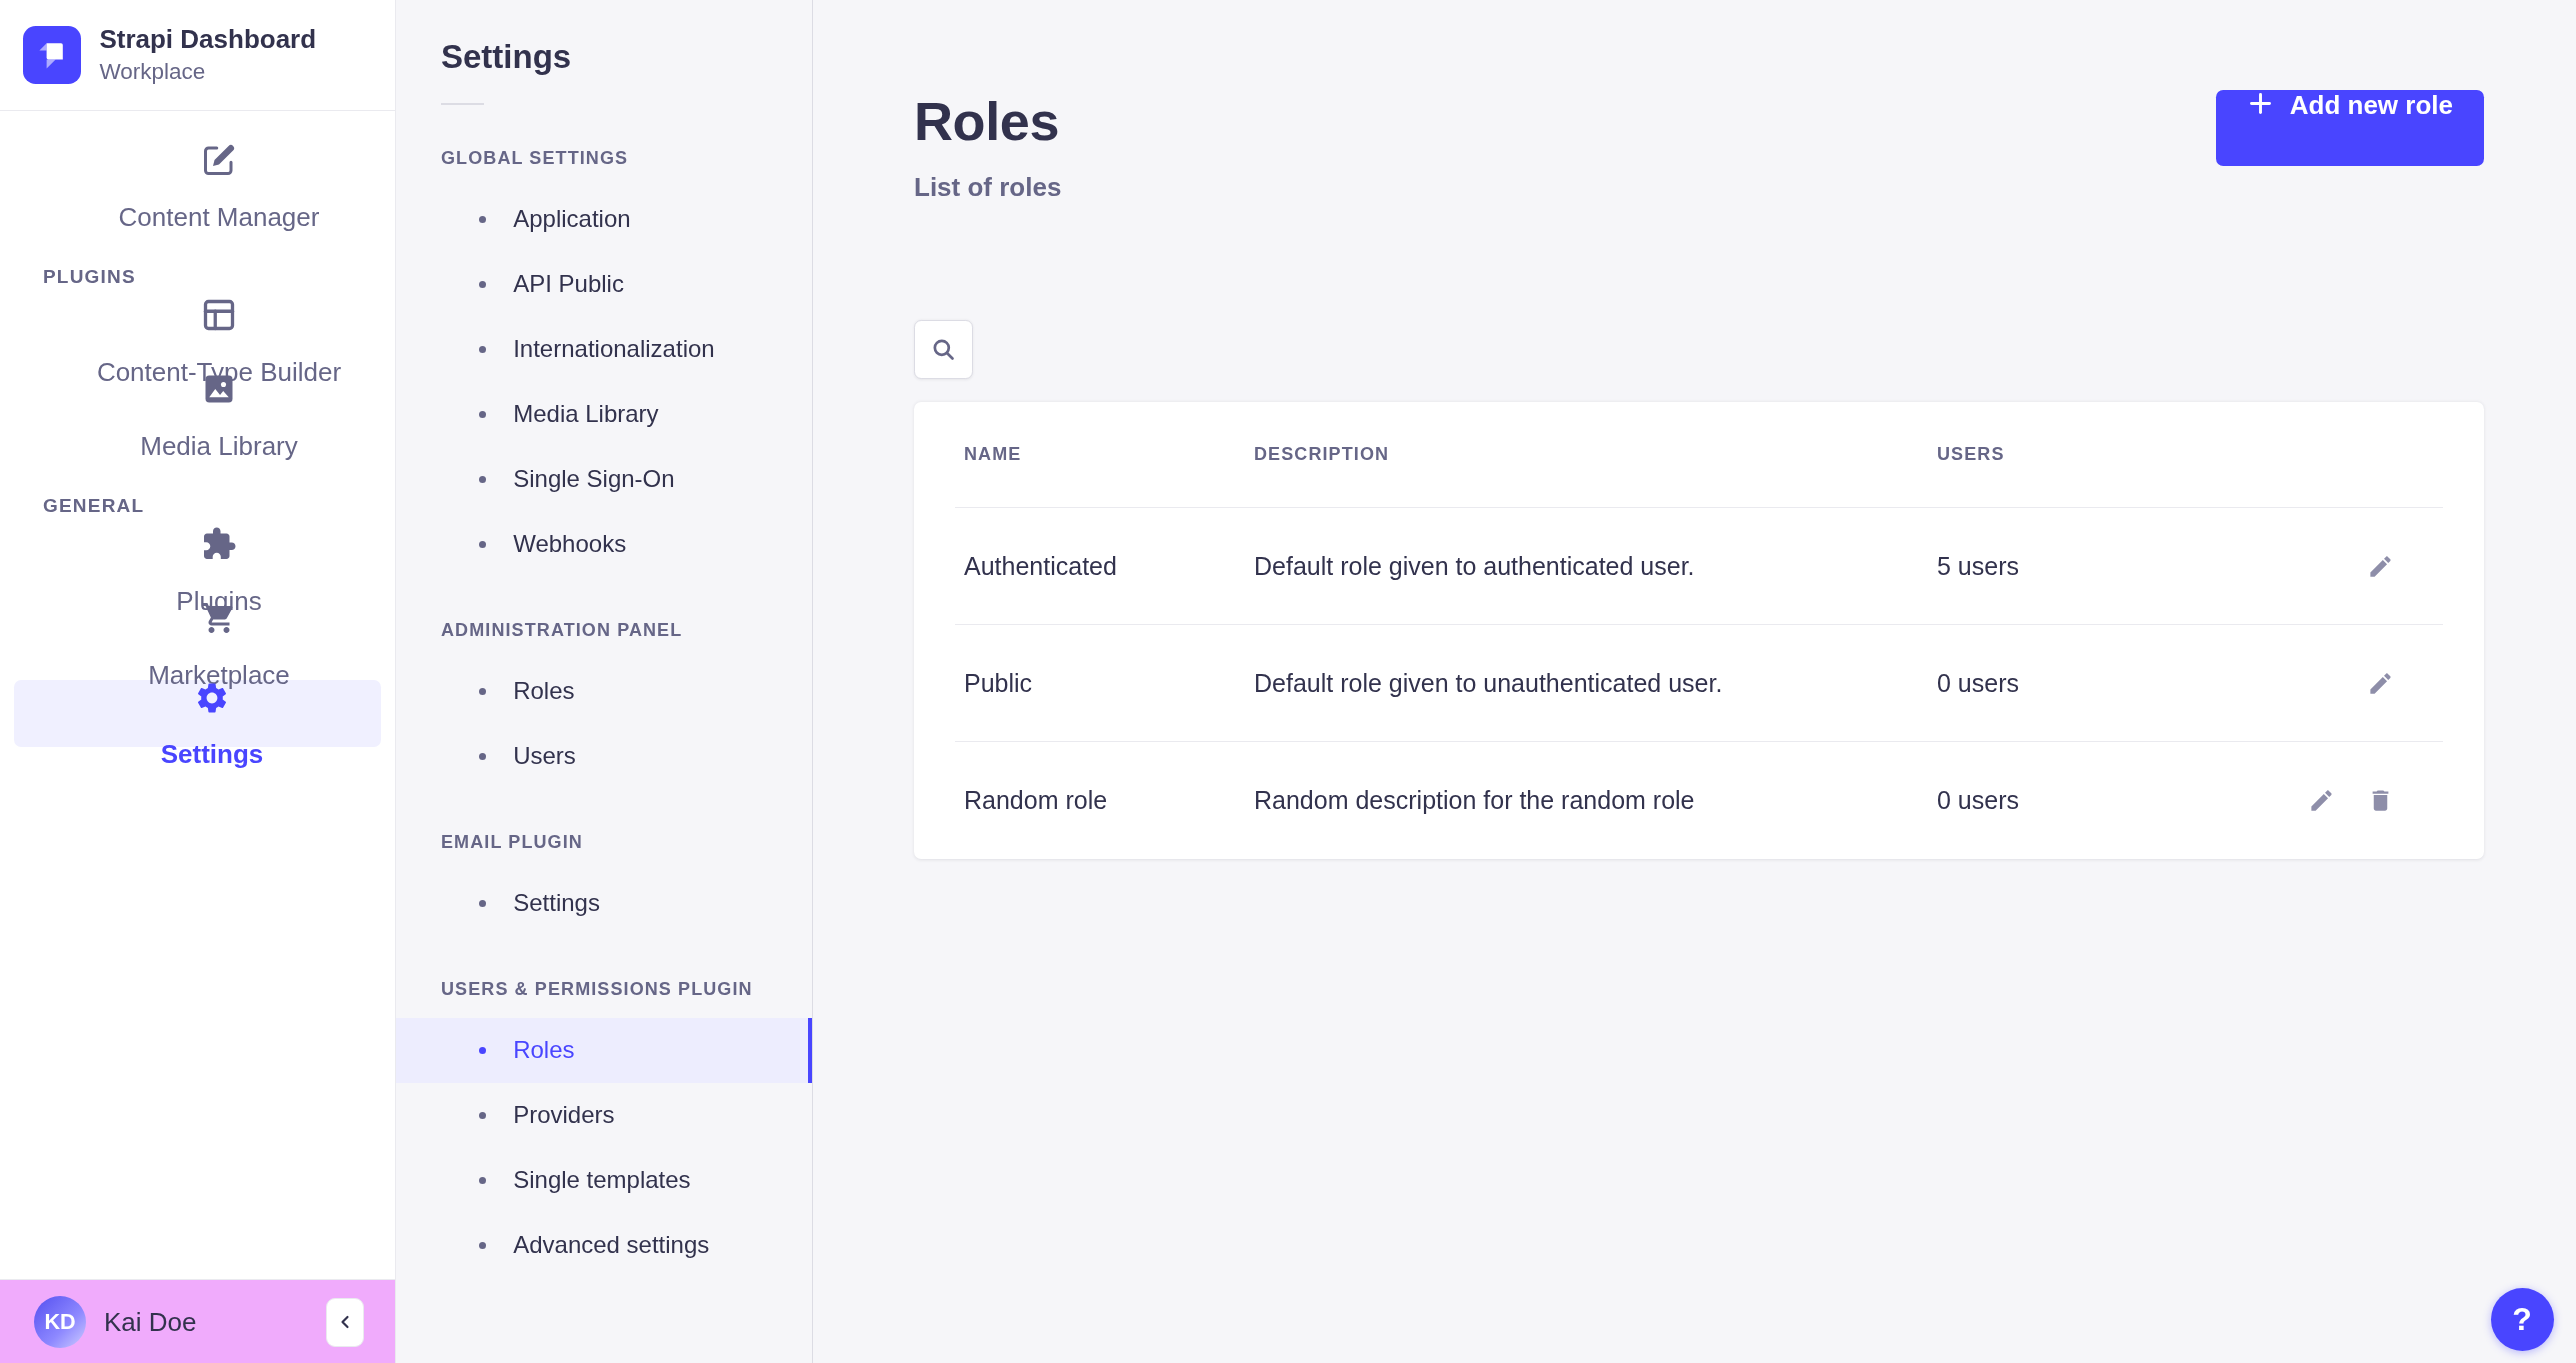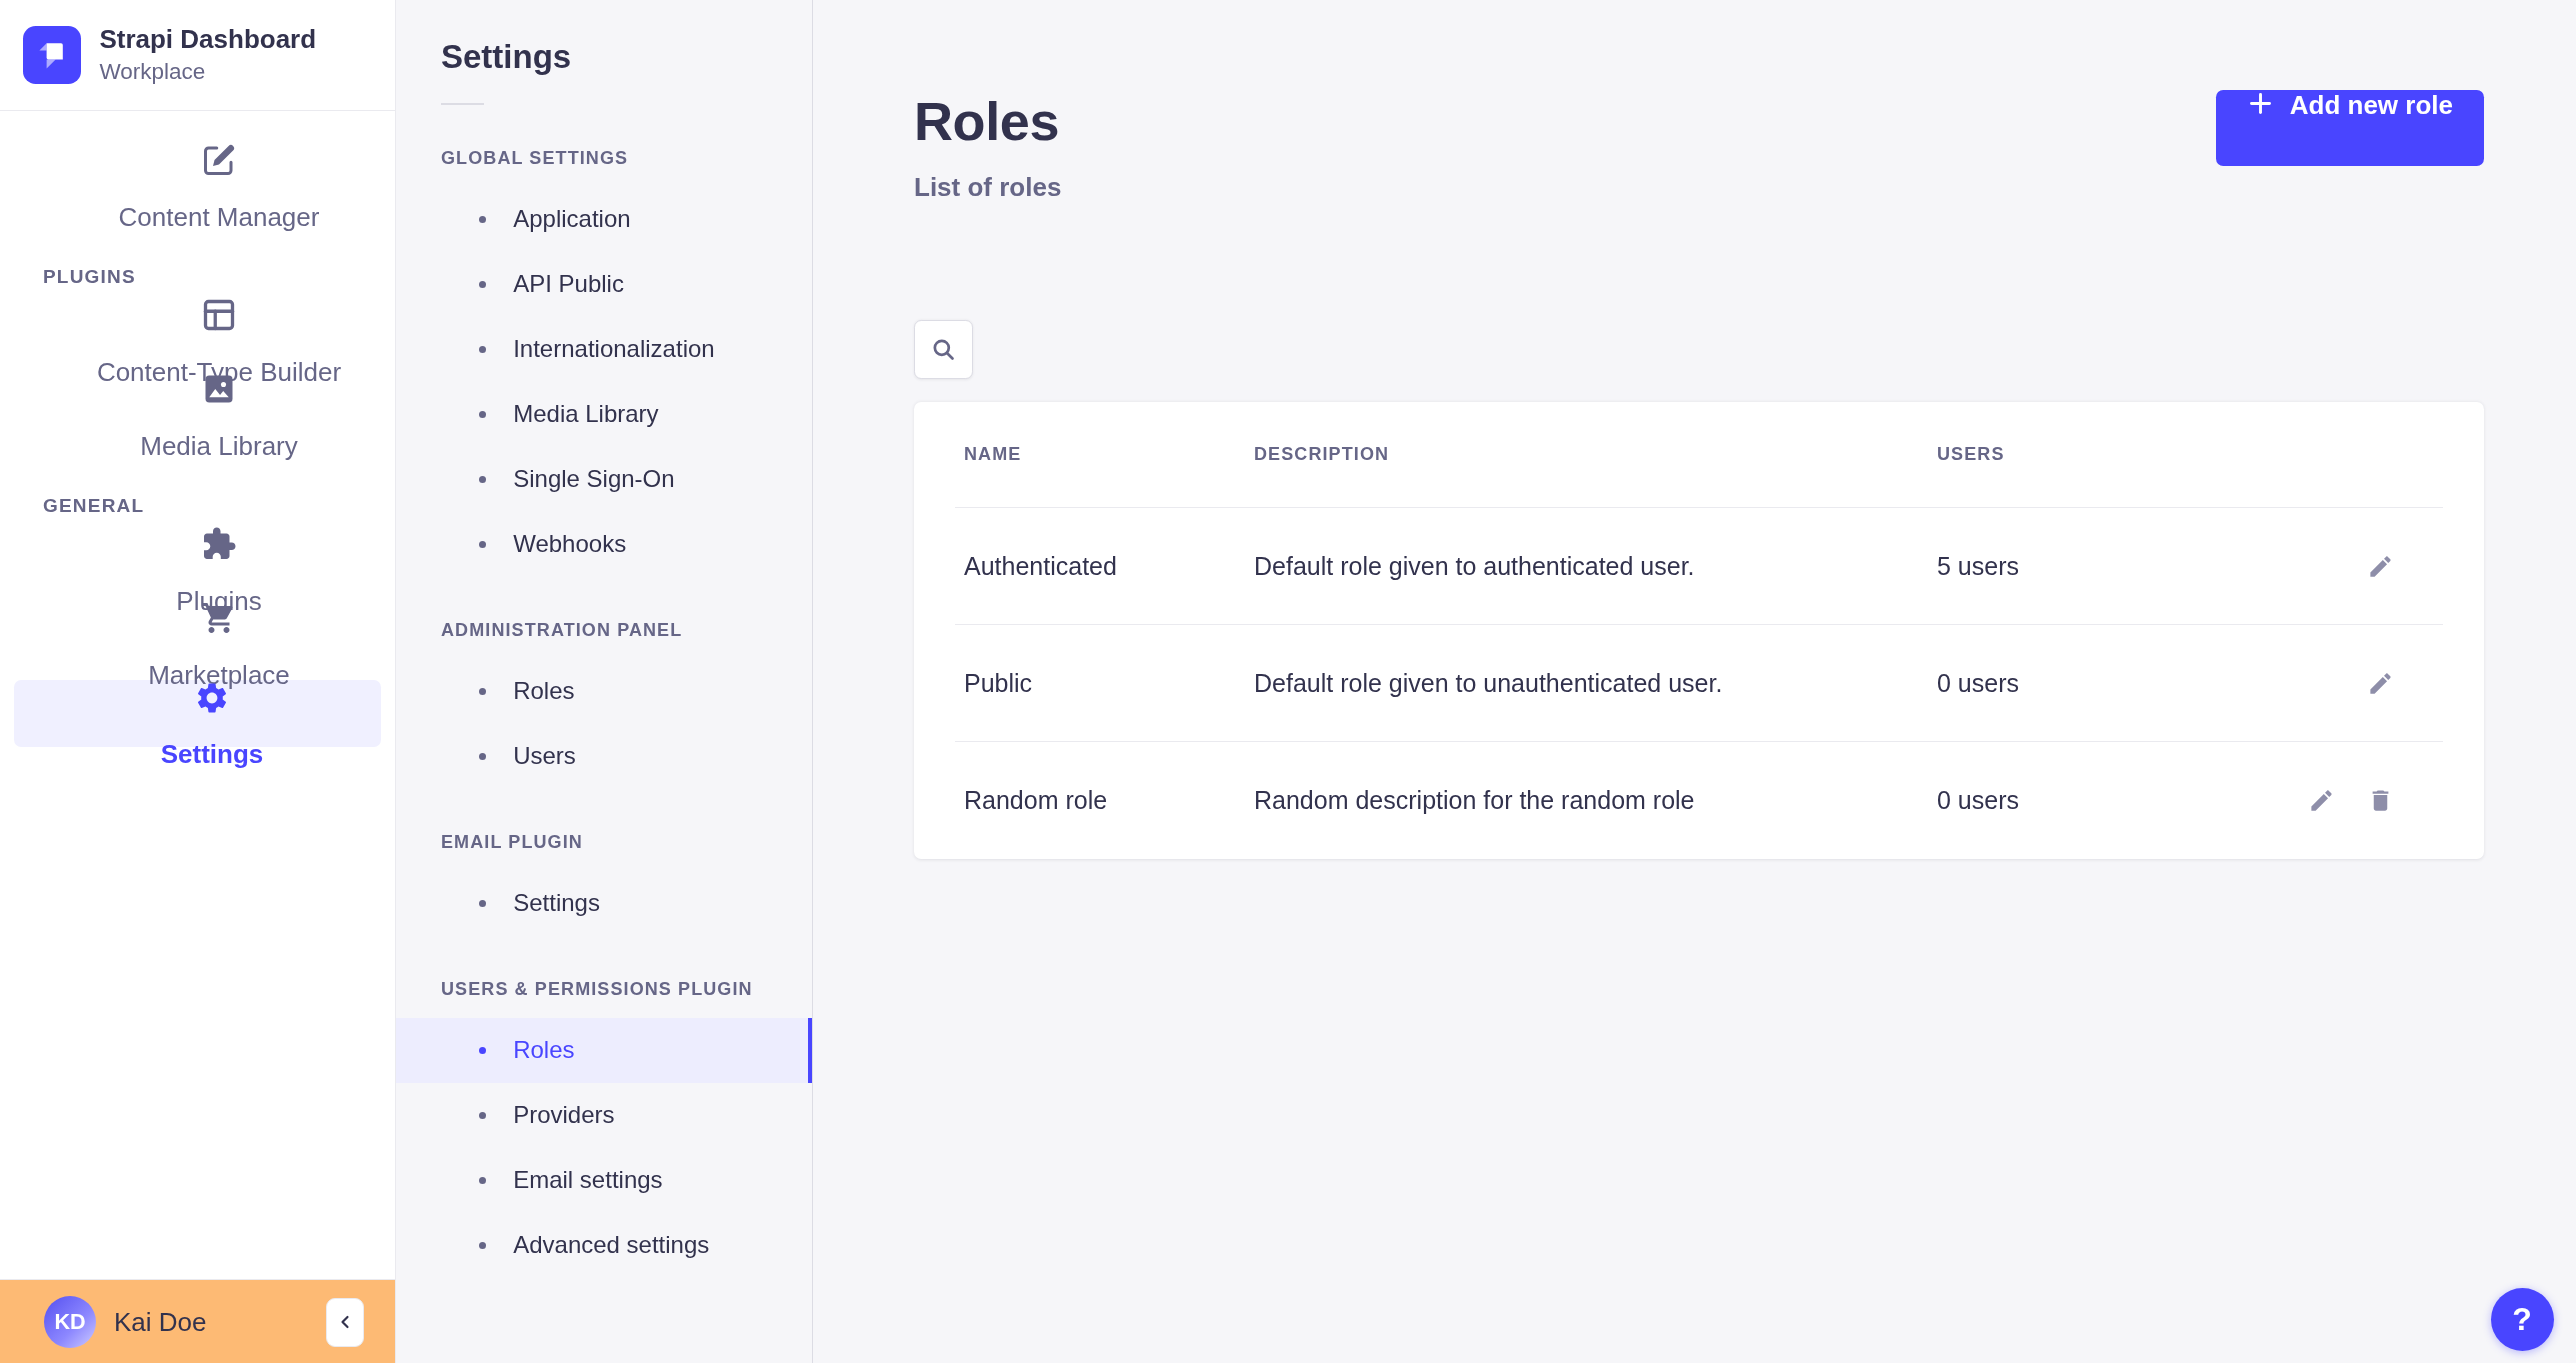--- a/index.html
+++ b/index.html
@@ -18,22 +18,22 @@
   .brand-sub { font-size:22.5px; color:#666687; margin-top:4.5px; }
   .nav-list { margin-top:31px; }
   .nav-item { display:flex; align-items:center; gap:23.4px; height:74px;
     padding-left:43px; font-size:26px; color:#666687; cursor:pointer;flex-direction:column; }
   .nav-item svg { width:36px; height:36px; flex:0 0 auto; }
   .nav-section-label { padding:50px 0 9px 43px; font-size:19px; font-weight:bold;
     letter-spacing:1.2px; color:#666687; }
   .nav-item.active { margin:5.4px 14.4px 0 14.4px; padding-left:29px; height:67px;
     border-radius:7.2px; background:#F0F0FF; color:#4945FF; font-weight:bold; }
   .mainnav-footer { position:absolute; bottom:0; left:0; right:0; height:85px;
-    border-top:0.9px solid #EAEAEF; background:#fdba74; display:flex; align-items:center;
-    padding:0 31px 0 44px; gap:18px; }
+    border-top:0.9px solid #EAEAEF; background:#f0abfc; display:flex; align-items:center;
+    padding:0 31px 0 34px; gap:18px; }
   .avatar { width:52px; height:52px; border-radius:50%;
     background:linear-gradient(135deg,#544FF0 0%, #8D88FF 60%, #CFCDFF 100%);
     color:#fff; font-weight:bold; font-size:21.6px; display:flex; align-items:center;
     justify-content:center; flex:0 0 auto; }
   .user-name { font-size:26px; color:#32324D; flex:1; }
   .collapse-btn { width:38px; height:49px; background:#fff; border:0.9px solid #EAEAEF;
     border-radius:9px; display:flex; align-items:center; justify-content:center;
     color:#32324D; cursor:pointer; }
   .collapse-btn svg { width:20px; height:20px; }
 
@@ -224,21 +224,21 @@
     <div class="subnav-item active">
       <span class="bullet"></span>
       <span>Roles</span>
     </div>
     <div class="subnav-item">
       <span class="bullet"></span>
       <span>Providers</span>
     </div>
     <div class="subnav-item">
       <span class="bullet"></span>
-      <span>Email settings</span>
+      <span>Single templates</span>
     </div>
     <div class="subnav-item">
       <span class="bullet"></span>
       <span>Advanced settings</span>
     </div>
   </nav>
 
   <main class="content">
     <div class="content-header">
       <div>

